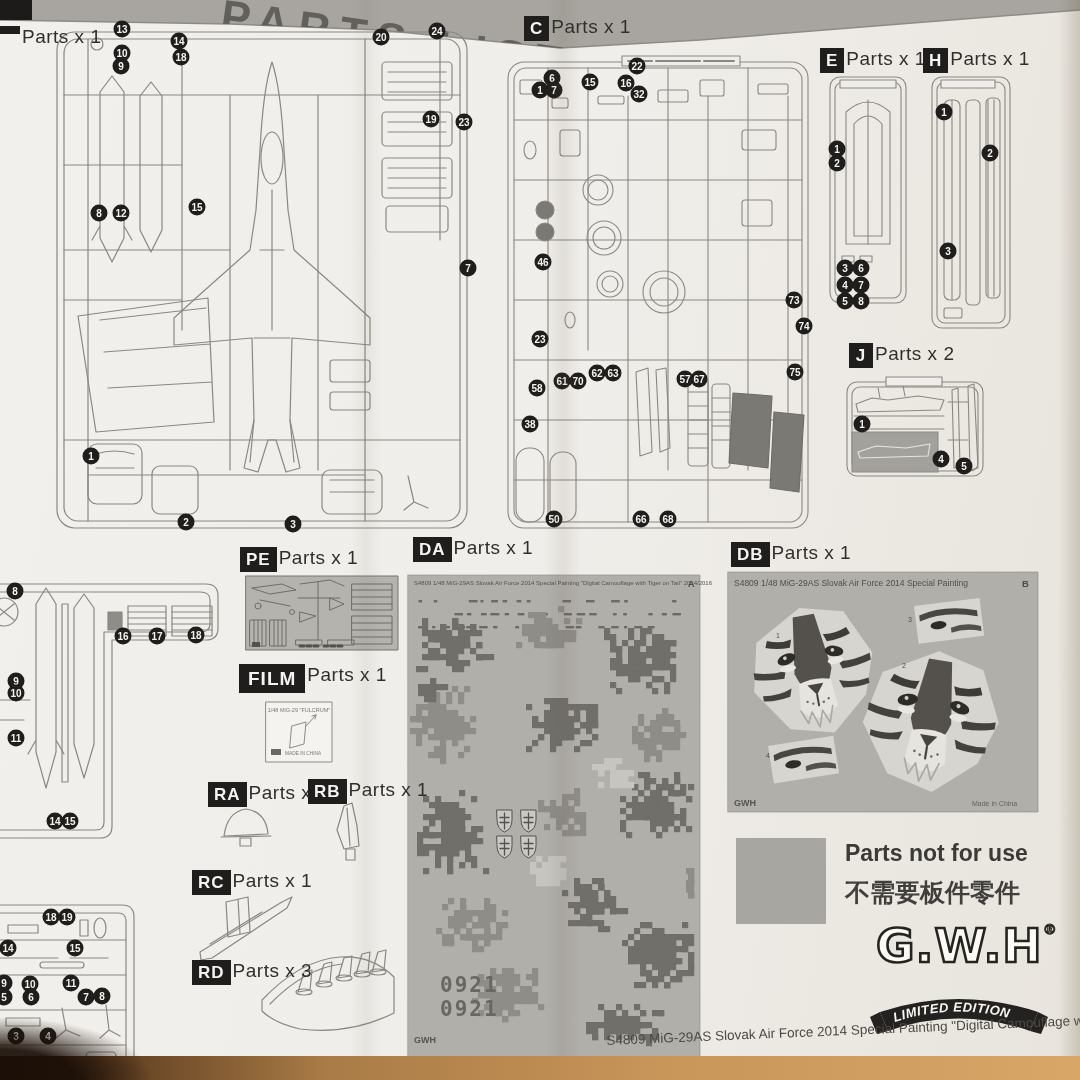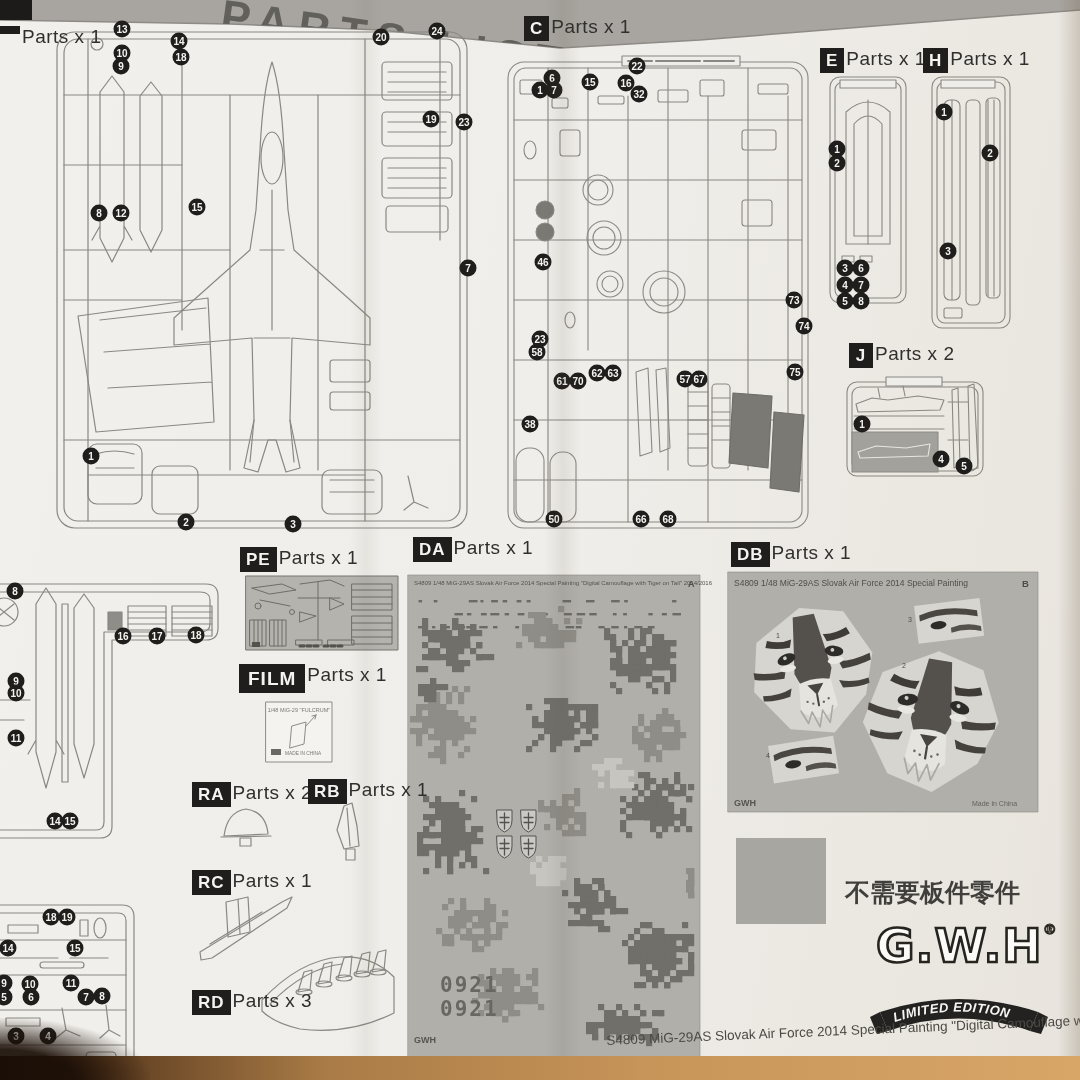--- a/index.html
+++ b/index.html
@@ -1873,33 +1873,33 @@
     <span class="seccount">Parts x 2</span>
   </div>
   <div class="sec" style="left:240px;top:547px">
     <span class="secbox">PE</span>
     <span class="seccount">Parts x 1</span>
   </div>
   <div class="sec" style="left:239px;top:664px">
     <span class="secbox" style="font-size:19px;padding:5px 9px">FILM</span>
     <span class="seccount">Parts x 1</span>
   </div>
-  <div class="sec" style="left:192px;top:782px">
+  <div class="sec" style="left:208px;top:782px">
     <span class="secbox">RA</span>
     <span class="seccount">Parts x 2</span>
   </div>
   <div class="sec" style="left:308px;top:779px">
     <span class="secbox">RB</span>
     <span class="seccount">Parts x 1</span>
   </div>
   <div class="sec" style="left:192px;top:870px">
     <span class="secbox">RC</span>
     <span class="seccount">Parts x 1</span>
   </div>
-  <div class="sec" style="left:192px;top:990px">
+  <div class="sec" style="left:192px;top:960px">
     <span class="secbox">RD</span>
     <span class="seccount">Parts x 3</span>
   </div>
   <div class="sec" style="left:413px;top:537px">
     <span class="secbox">DA</span>
     <span class="seccount">Parts x 1</span>
   </div>
   <div class="sec" style="left:731px;top:542px">
     <span class="secbox">DB</span>
     <span class="seccount">Parts x 1</span>
@@ -1924,21 +1924,21 @@
       <div class="pbadge" style="left: 293px; top: 524px;">3</div>
       <div class="pbadge" style="left: 637px; top: 66px;">22</div>
       <div class="pbadge" style="left: 639px; top: 94px;">32</div>
       <div class="pbadge" style="left: 552px; top: 78px;">6</div>
       <div class="pbadge" style="left: 540px; top: 90px;">1</div>
       <div class="pbadge" style="left: 554px; top: 90px;">7</div>
       <div class="pbadge" style="left: 590px; top: 82px;">15</div>
       <div class="pbadge" style="left: 626px; top: 83px;">16</div>
       <div class="pbadge" style="left: 543px; top: 262px;">46</div>
       <div class="pbadge" style="left: 540px; top: 339px;">23</div>
-      <div class="pbadge" style="left: 537px; top: 352px;">58</div>
+      <div class="pbadge" style="left: 537px; top: 388px;">58</div>
       <div class="pbadge" style="left: 562px; top: 381px;">61</div>
       <div class="pbadge" style="left: 578px; top: 381px;">70</div>
       <div class="pbadge" style="left: 597px; top: 373px;">62</div>
       <div class="pbadge" style="left: 613px; top: 373px;">63</div>
       <div class="pbadge" style="left: 685px; top: 379px;">57</div>
       <div class="pbadge" style="left: 699px; top: 379px;">67</div>
       <div class="pbadge" style="left: 794px; top: 300px;">73</div>
       <div class="pbadge" style="left: 804px; top: 326px;">74</div>
       <div class="pbadge" style="left: 795px; top: 372px;">75</div>
       <div class="pbadge" style="left: 648px; top: 519px; margin-left: 20px;">68</div>
@@ -1976,20 +1976,21 @@
       <div class="pbadge" style="left: 30px; top: 984px;">10</div>
       <div class="pbadge" style="left: 71px; top: 983px;">11</div>
       <div class="pbadge" style="left: 4px; top: 997px;">5</div>
       <div class="pbadge" style="left: 31px; top: 997px;">6</div>
       <div class="pbadge" style="left: 86px; top: 997px;">7</div>
       <div class="pbadge" style="left: 102px; top: 996px;">8</div>
       <div class="pbadge" style="left: 16px; top: 1036px;">3</div>
       <div class="pbadge" style="left: 48px; top: 1036px;">4</div>
     </div>
 
+  <div class="abs" id="nfu-en">Parts not for use</div>
   <div class="abs" id="nfu-zh">不需要板件零件</div>
   <div class="abs" id="gwh"><span>G.W.H</span><span class="reg">®</span></div>
   <div class="abs" id="footer">S4809 MiG-29AS  Slovak Air Force 2014 Special Painting "Digital Camouflage with Tiger On Tail"</div>
 
   <div class="crease" id="crease1"></div>
   <div class="crease" id="crease2"></div>
   <div id="edgeShadow"></div>
   <div id="wood"></div>
   <div id="darkCorner"></div>
 </div>

